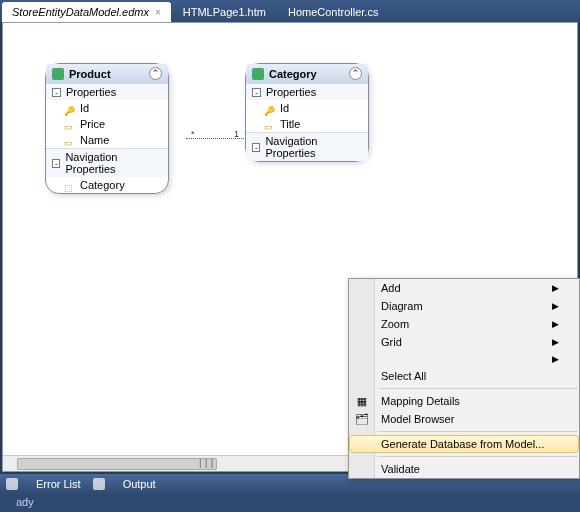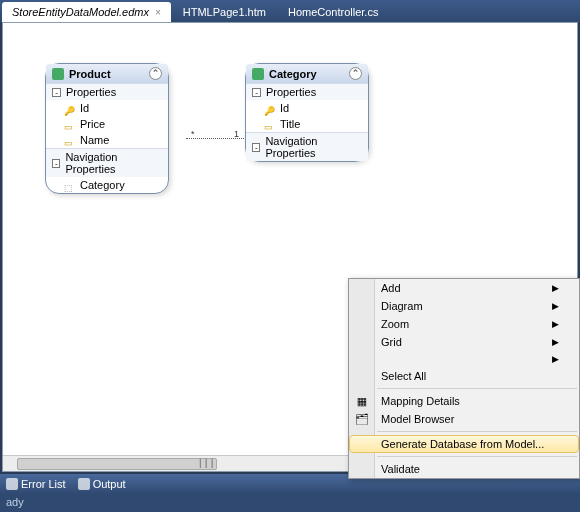--- a/index.html
+++ b/index.html
@@ -20,23 +20,23 @@
   .key-icon { width: 12px; height: 10px; margin-right: 4px; display: inline-block; }
   .key-icon.pk::before { content: "🔑"; font-size: 9px; }
   .key-icon.col::before { content: "▭"; font-size: 9px; color: #c90; }
   .key-icon.nav::before { content: "⬚"; font-size: 9px; color: #888; }
   .relation-line { position: absolute; border-top: 1px dotted #555; }
   .relation-end { position: absolute; font-size: 9px; color: #333; }
   .hscroll { position: absolute; left: 0; right: 0; bottom: 0; height: 16px; background: #ededed; border-top: 1px solid #c8c8c8; }
   .hthumb { position: absolute; left: 14px; top: 2px; width: 200px; height: 12px; background: #d0d0d0; border: 1px solid #aaa; border-radius: 2px; }
   .hhandle { position: absolute; left: 195px; top: 3px; width: 20px; height: 10px; color: #888; letter-spacing: 1px; font-size: 8px; }
   .statusbar { position: absolute; left: 0; right: 0; bottom: 18px; height: 20px; background: linear-gradient(#4a6a9c, #2f4970); display: flex; align-items: center; padding: 0 6px; color: #fff; gap: 12px; }
-  .status-item { display: flex; align-items: center; gap: 3px; cursor: pointer; }
+  .status-item { display: flex; align-items: center; gap: 18px; cursor: pointer; }
   .status-icon { width: 12px; height: 12px; background: #fff; border-radius: 2px; opacity: 0.7; }
-  .readybar { position: absolute; left: 0; right: 0; bottom: 0; height: 18px; background: #2f4970; color: #c0d0e8; padding: 2px 6px; }
+  .readybar { position: absolute; left: 0; right: 0; bottom: 0; height: 18px; background: #2f4970; color: #c0d0e8; padding: 2px 16px; }
   .ctxmenu { position: absolute; right: 0; top: 278px; width: 232px; background: #f1f1f1; border: 1px solid #979797; box-shadow: 2px 2px 6px rgba(0,0,0,0.3); z-index: 50; }
   .ctx-left { position: absolute; left: 0; top: 0; bottom: 0; width: 26px; background: #e9e9e9; border-right: 1px solid #d0d0d0; }
   .ctx-item { position: relative; padding: 3px 20px 3px 32px; cursor: default; display: flex; align-items: center; }
   .ctx-item.highlight { background: linear-gradient(#fff7d9, #ffe9a8); border: 1px solid #e5c365; border-radius: 4px; padding: 2px 19px 2px 31px; }
   .ctx-arrow { margin-left: auto; font-size: 9px; }
   .ctx-sep { height: 1px; background: #d0d0d0; margin: 3px 2px 3px 28px; }
   .ctx-icon { position: absolute; left: 5px; width: 16px; height: 16px; display:flex; align-items:center; justify-content:center; font-size: 11px; }
 </style>
 </head>
 <body>

